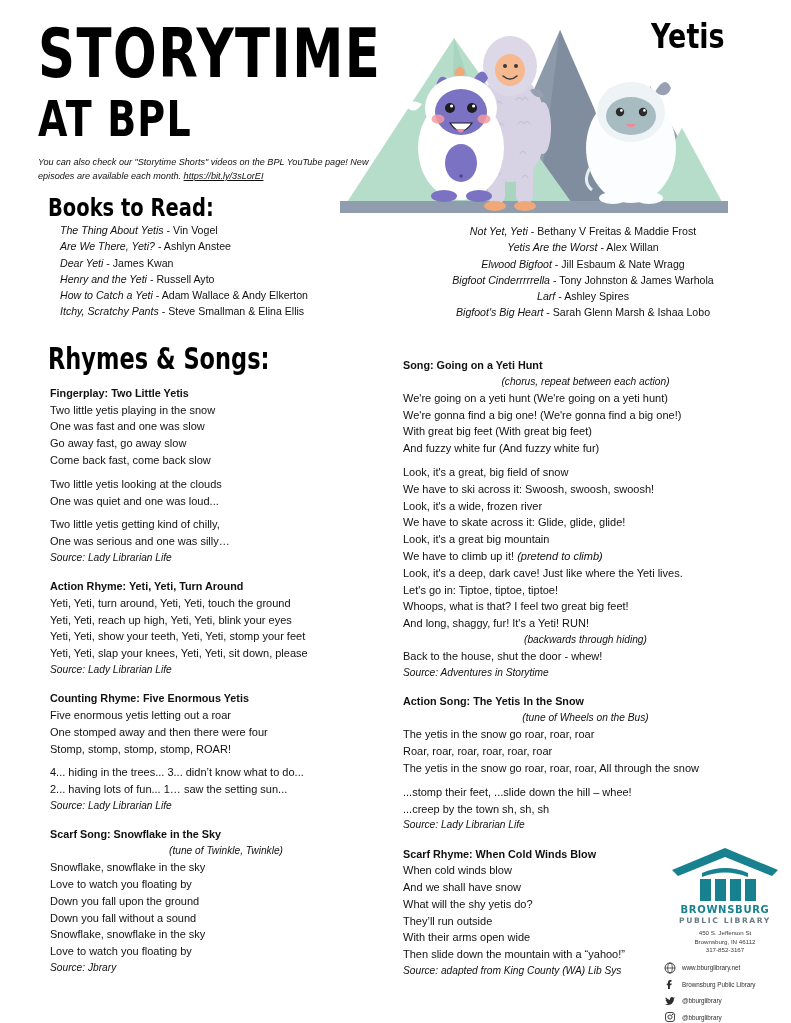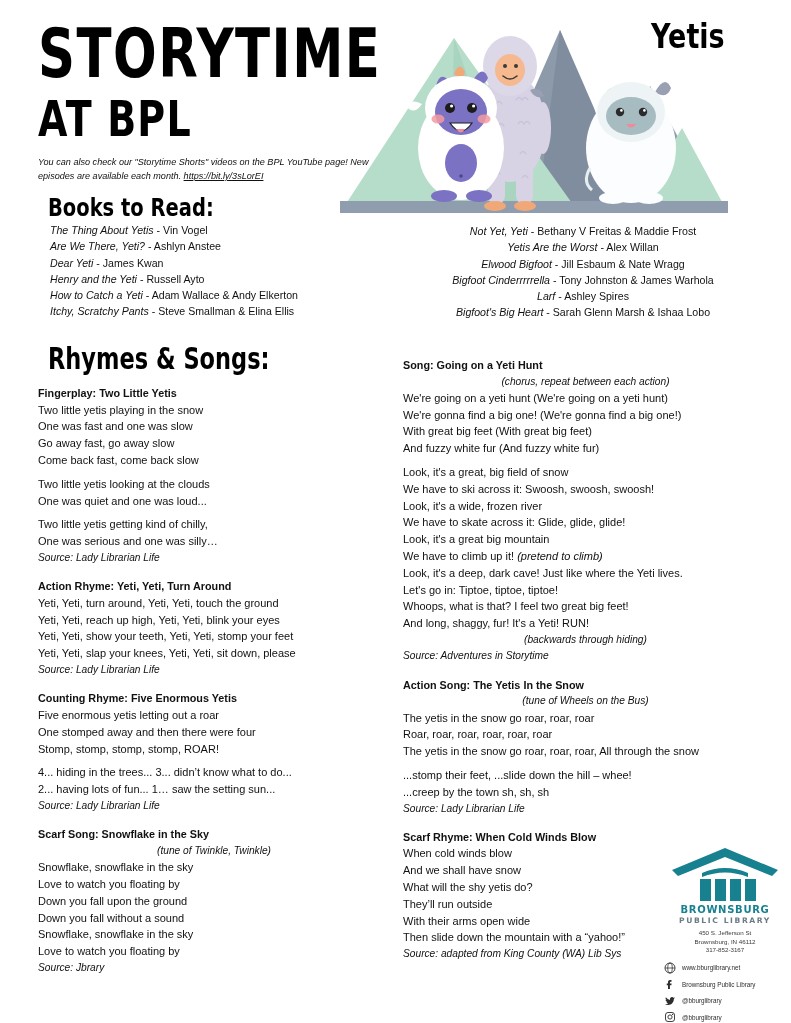--- a/index.html
+++ b/index.html
@@ -52,27 +52,27 @@
   .head-books {
     position: absolute; left: 48px; top: 193px;
     font-size: 19.5px; transform: scaleY(1.3);
   }
   .head-rhymes {
     position: absolute; left: 48px; top: 342px;
     font-size: 22.5px; transform: scaleY(1.3);
   }
 
   
-  .books-left  { position: absolute; left: 50px;  top: 222px; width: 350px; }
+  .books-left  { position: absolute; left: 60px;  top: 222px; width: 350px; }
   .books-right { position: absolute; left: 403px; top: 223px; width: 360px; text-align: center; }
   .book-line { font-size: 10.6px; line-height: 16.3px; white-space: nowrap; }
   .book-line i { font-style: italic; }
 
   
-  .col-left  { position: absolute; left: 38px;  top: 385px; width: 352px; }
+  .col-left  { position: absolute; left: 50px;  top: 385px; width: 352px; }
   .col-right { position: absolute; left: 403px; top: 357px; width: 365px; }
 
   .blk { margin-bottom: 12px; }
   .blk-title { font-size: 10.8px; font-weight: 700; line-height: 16.6px; }
   .blk-note  { font-size: 10.2px; font-style: italic; line-height: 16.3px; text-align: center; }
   .blk-line  { font-size: 11px; line-height: 16.8px; }
   .blk-line .em { font-style: italic; }
   .blk-src   { font-size: 10.2px; font-style: italic; line-height: 16.3px; }
   .gap { height: 7px; }
 
@@ -283,20 +283,21 @@
       <div class="blk-line">We have to ski across it: Swoosh, swoosh, swoosh!</div>
       <div class="blk-line">Look, it's a wide, frozen river</div>
       <div class="blk-line">We have to skate across it: Glide, glide, glide!</div>
       <div class="blk-line">Look, it's a great big mountain</div>
       <div class="blk-line"><span>We have to climb up it! </span><span class="em">(pretend to climb)</span></div>
       <div class="blk-line">Look, it's a deep, dark cave! Just like where the Yeti lives.</div>
       <div class="blk-line">Let's go in: Tiptoe, tiptoe, tiptoe!</div>
       <div class="blk-line">Whoops, what is that? I feel two great big feet!</div>
       <div class="blk-line">And long, shaggy, fur! It's a Yeti! RUN!</div>
       <div class="blk-note">(backwards through hiding)</div>
+      <div class="blk-line">Back to the house, shut the door - whew!</div>
       <div class="blk-src">Source: Adventures in Storytime</div>
     </div>
 
     <div class="blk">
       <div class="blk-title">Action Song: The Yetis In the Snow</div>
       <div class="blk-note">(tune of Wheels on the Bus)</div>
       <div class="blk-line">The yetis in the snow go roar, roar, roar</div>
       <div class="blk-line">Roar, roar, roar, roar, roar, roar</div>
       <div class="blk-line">The yetis in the snow go roar, roar, roar, All through the snow</div>
       <div class="gap"></div>

